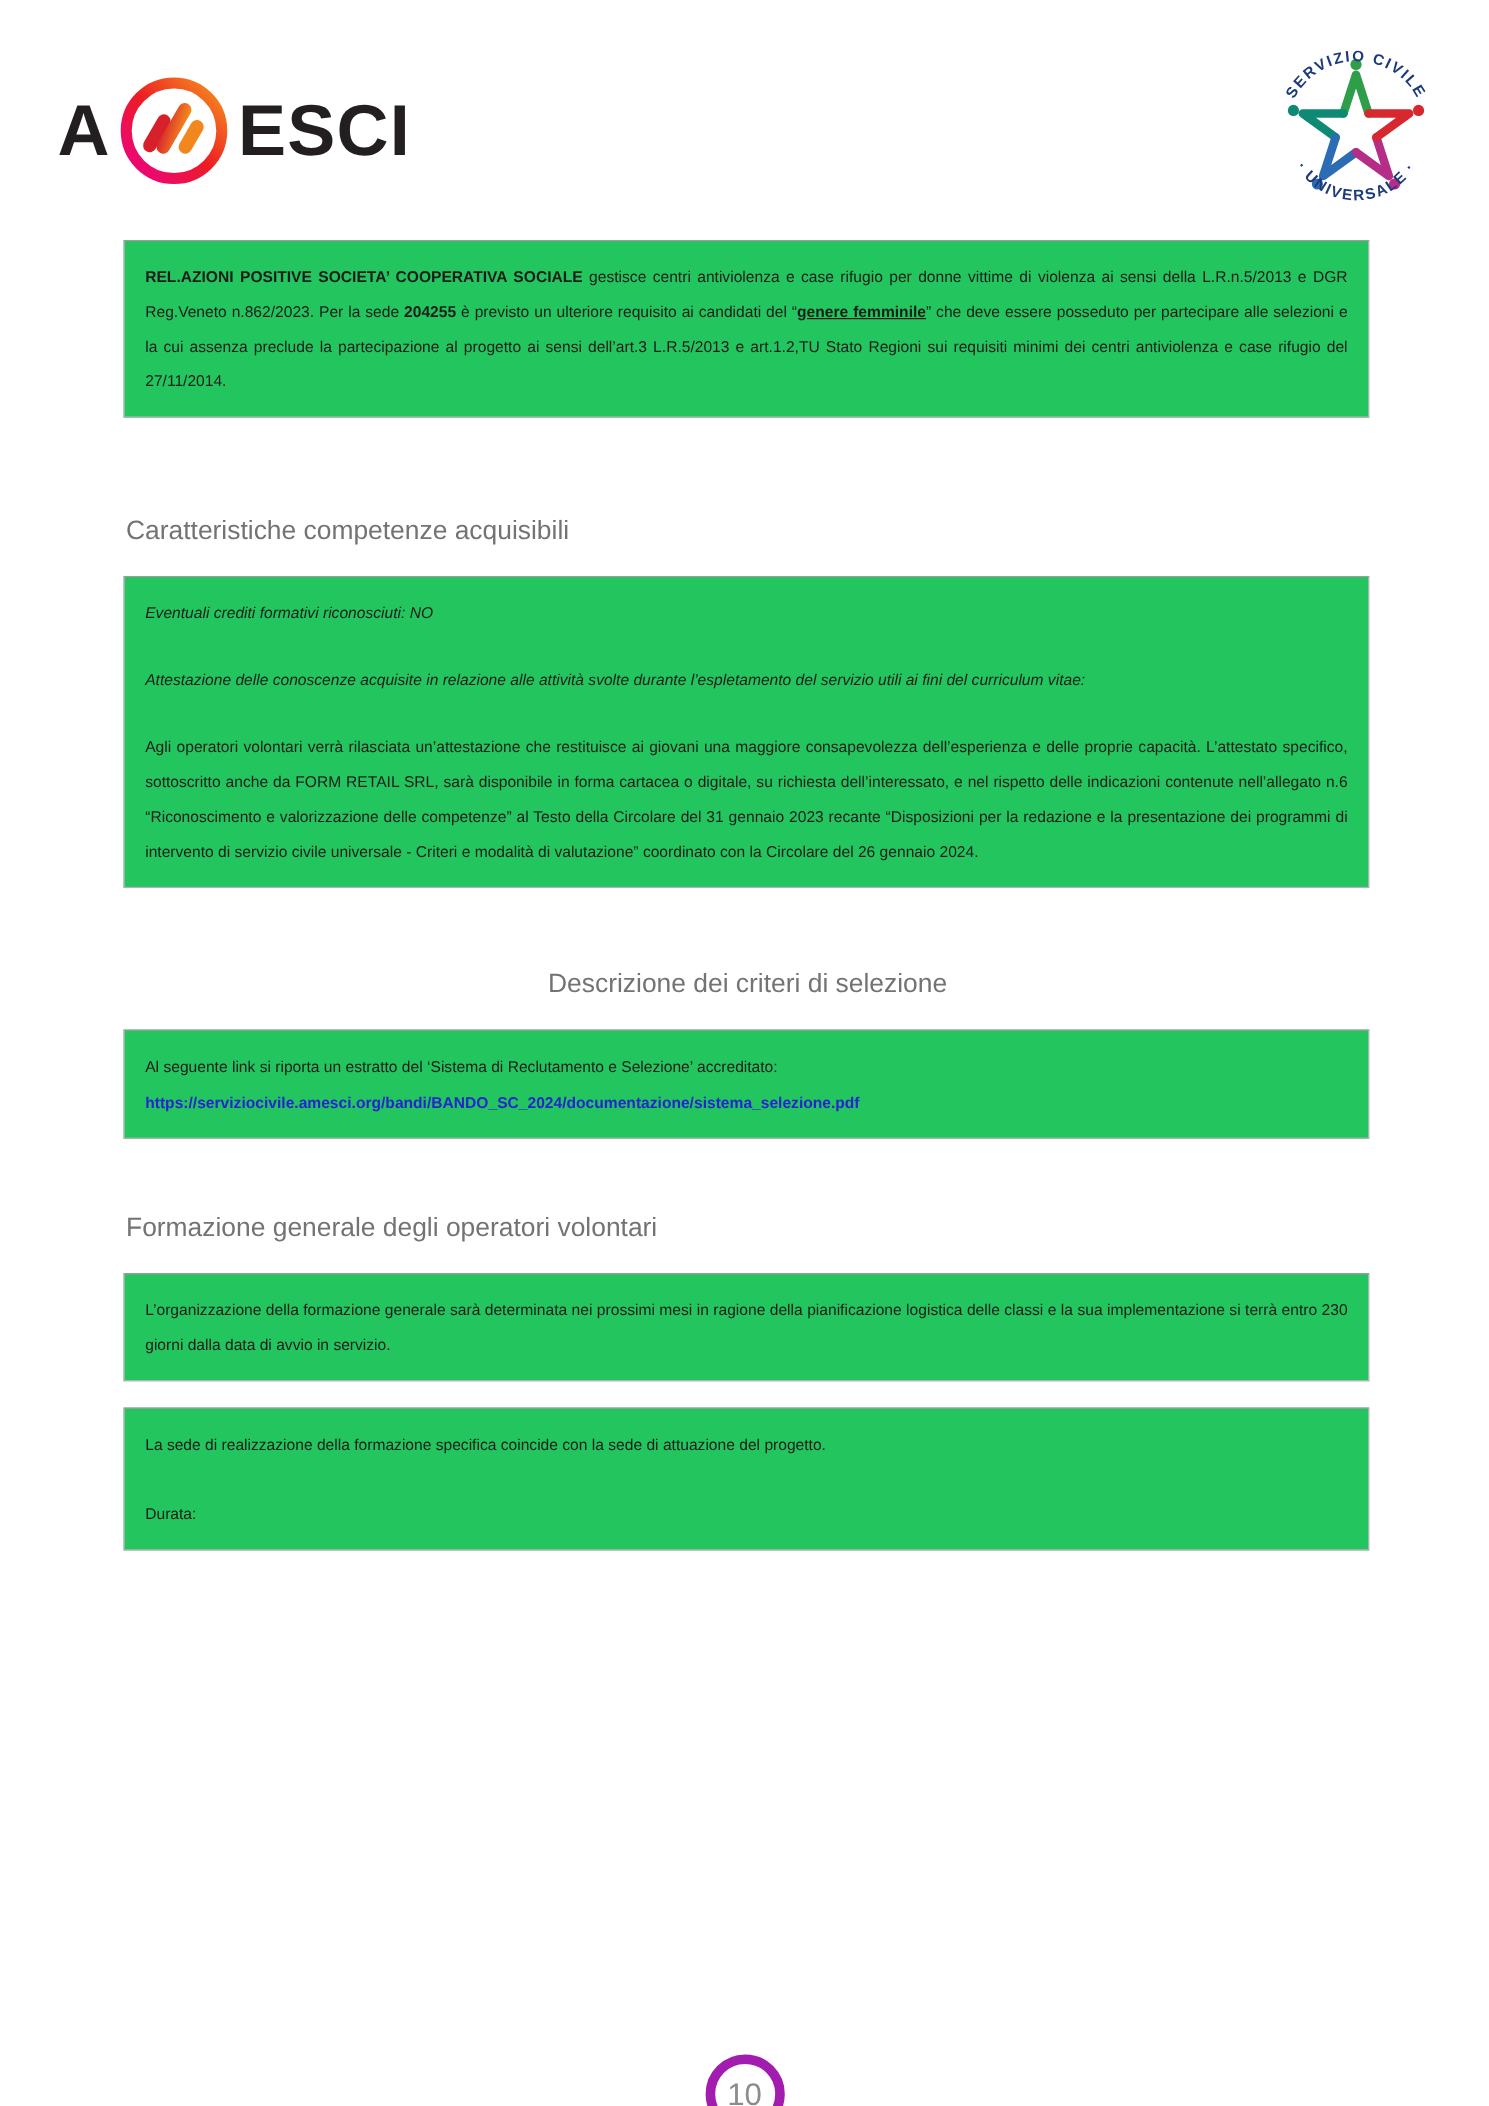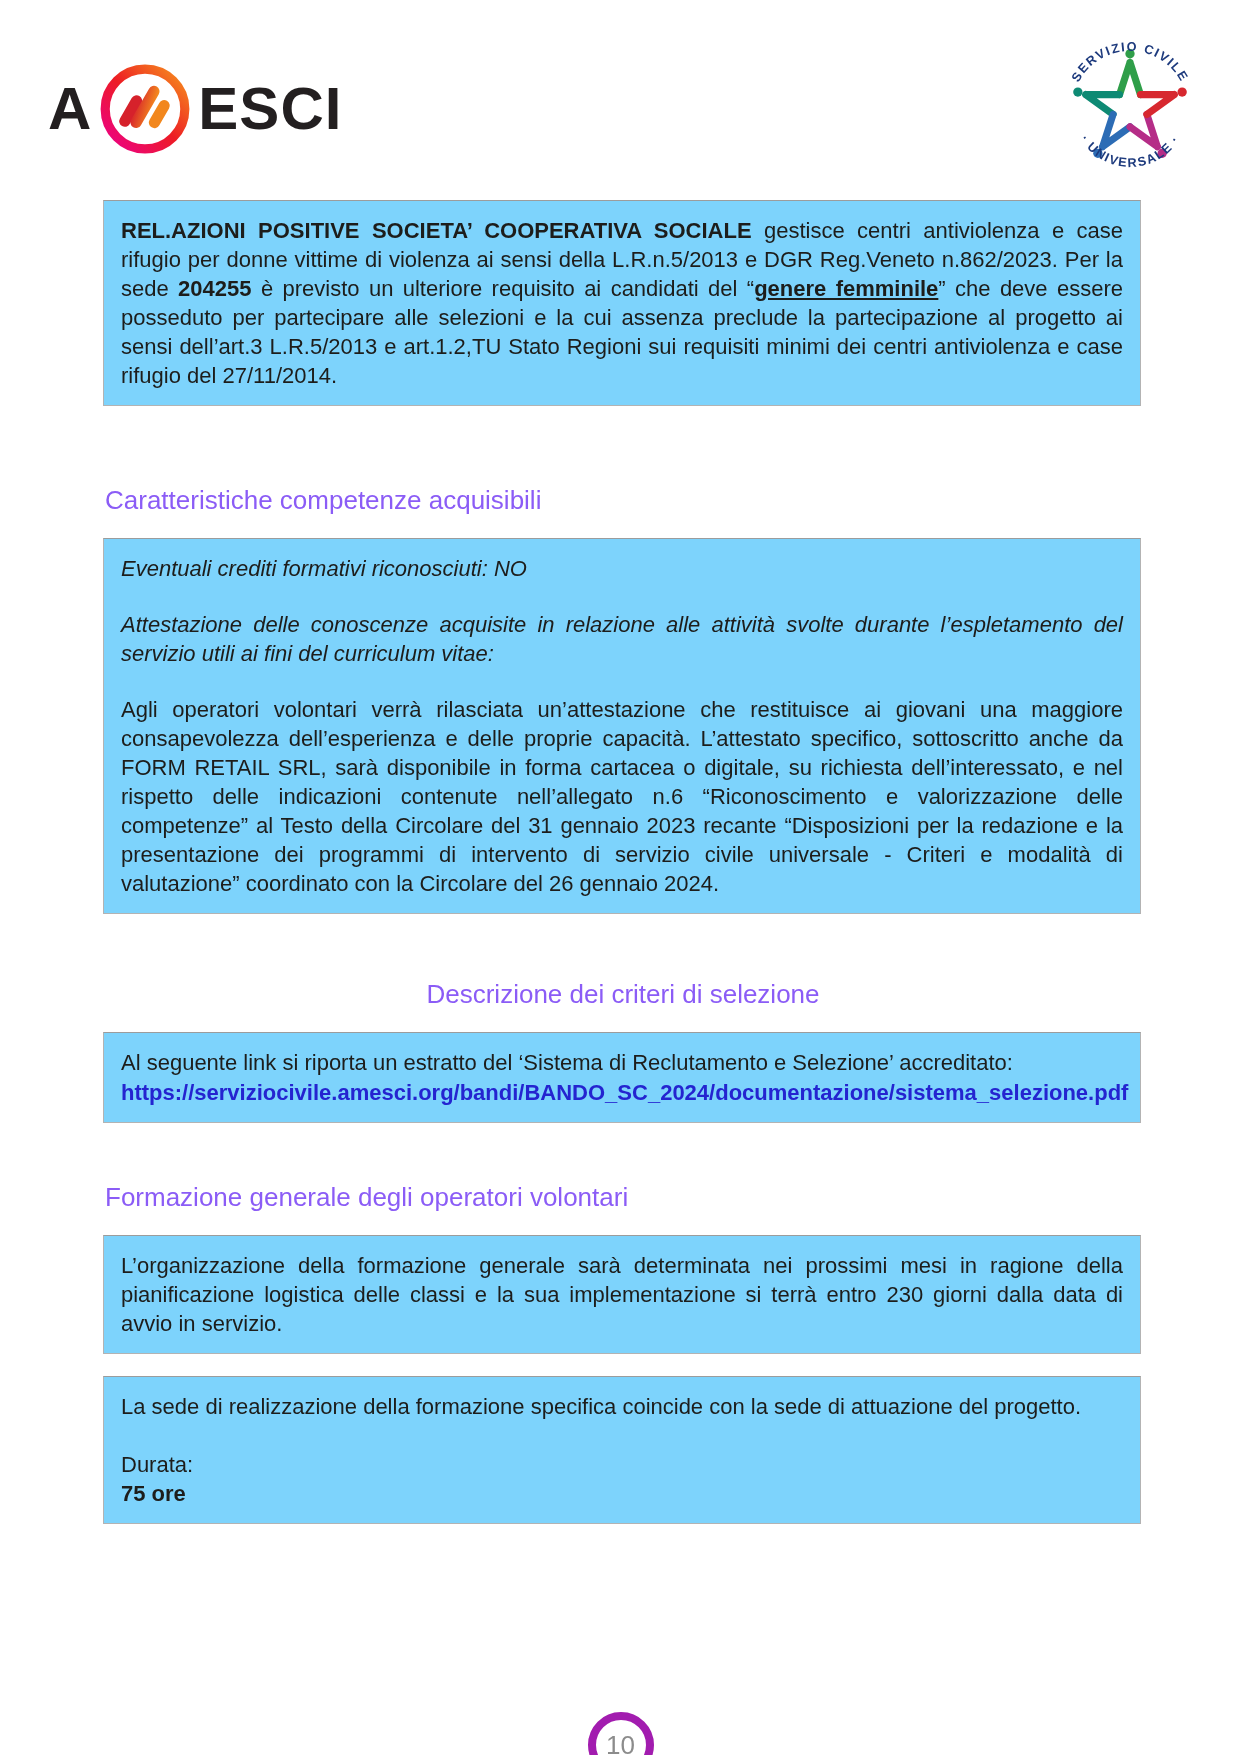--- a/index.html
+++ b/index.html
@@ -23,32 +23,32 @@
     font-size:60px;font-weight:bold;color:#231f20;letter-spacing:1px;line-height:1;
   }
   .amesci-ring{width:98px;height:98px;margin:0 4px;}
   .scu-logo{width:142px;height:142px;margin-top:2px;}
   
   main{padding:0 100px 0 103px;}
   .textbox{
     border:1px solid #b3b3b3;
     border-top-color:#9c9c9c;
     padding:15px 17px;
-    font-size:22px;line-height:29px;
-    background:#7dd3fc;
+    font-size:13px;line-height:29px;
+    background:#22c55e;
   }
   .textbox p{margin:0;}
   .justified{text-align:justify;}
   .italic{font-style:italic;}
   .mb{margin-bottom:27px !important;}
   .bold{font-weight:bold;}
   .underline{text-decoration:underline;}
   h2{
-    font-size:26px;line-height:32px;font-weight:400;
-    color:#8b5cf6;margin:0 0 0 2px;
+    font-size:22px;line-height:32px;font-weight:400;
+    color:#737373;margin:0 0 0 2px;
   }
   .mt-intro{margin-top:22px;}
   .mt-h1{margin-top:78px;}
   .mt-h2{margin-top:64px;text-align:center;}
   .mt-h3{margin-top:58px;}
   .mt-h4{margin-top:46px;}
   .mt-box{margin-top:22px;}
   .doc-link{
     color:#2424d0;font-weight:bold;text-decoration:none;
     display:inline-block;margin-top:1px;
@@ -148,21 +148,20 @@
 
     <h2 class="mt-h3">Formazione generale degli operatori volontari</h2>
     <section class="textbox mt-box">
       <p class="justified">L’organizzazione della formazione generale sarà determinata nei prossimi mesi in ragione della pianificazione logistica delle classi e la sua implementazione si terrà entro 230 giorni dalla data di avvio in servizio.</p>
     </section>
 
     <section class="textbox mt-box">
       <p>La sede di realizzazione della formazione specifica coincide con la sede di attuazione del progetto.</p>
       <div class="gap"></div>
       <p>Durata:</p>
-      <p class="bold">75 ore</p>
     </section>
 
   </main>
 
   <div class="page-number">
     <span>10</span>
   </div>
 
 </div>
 

